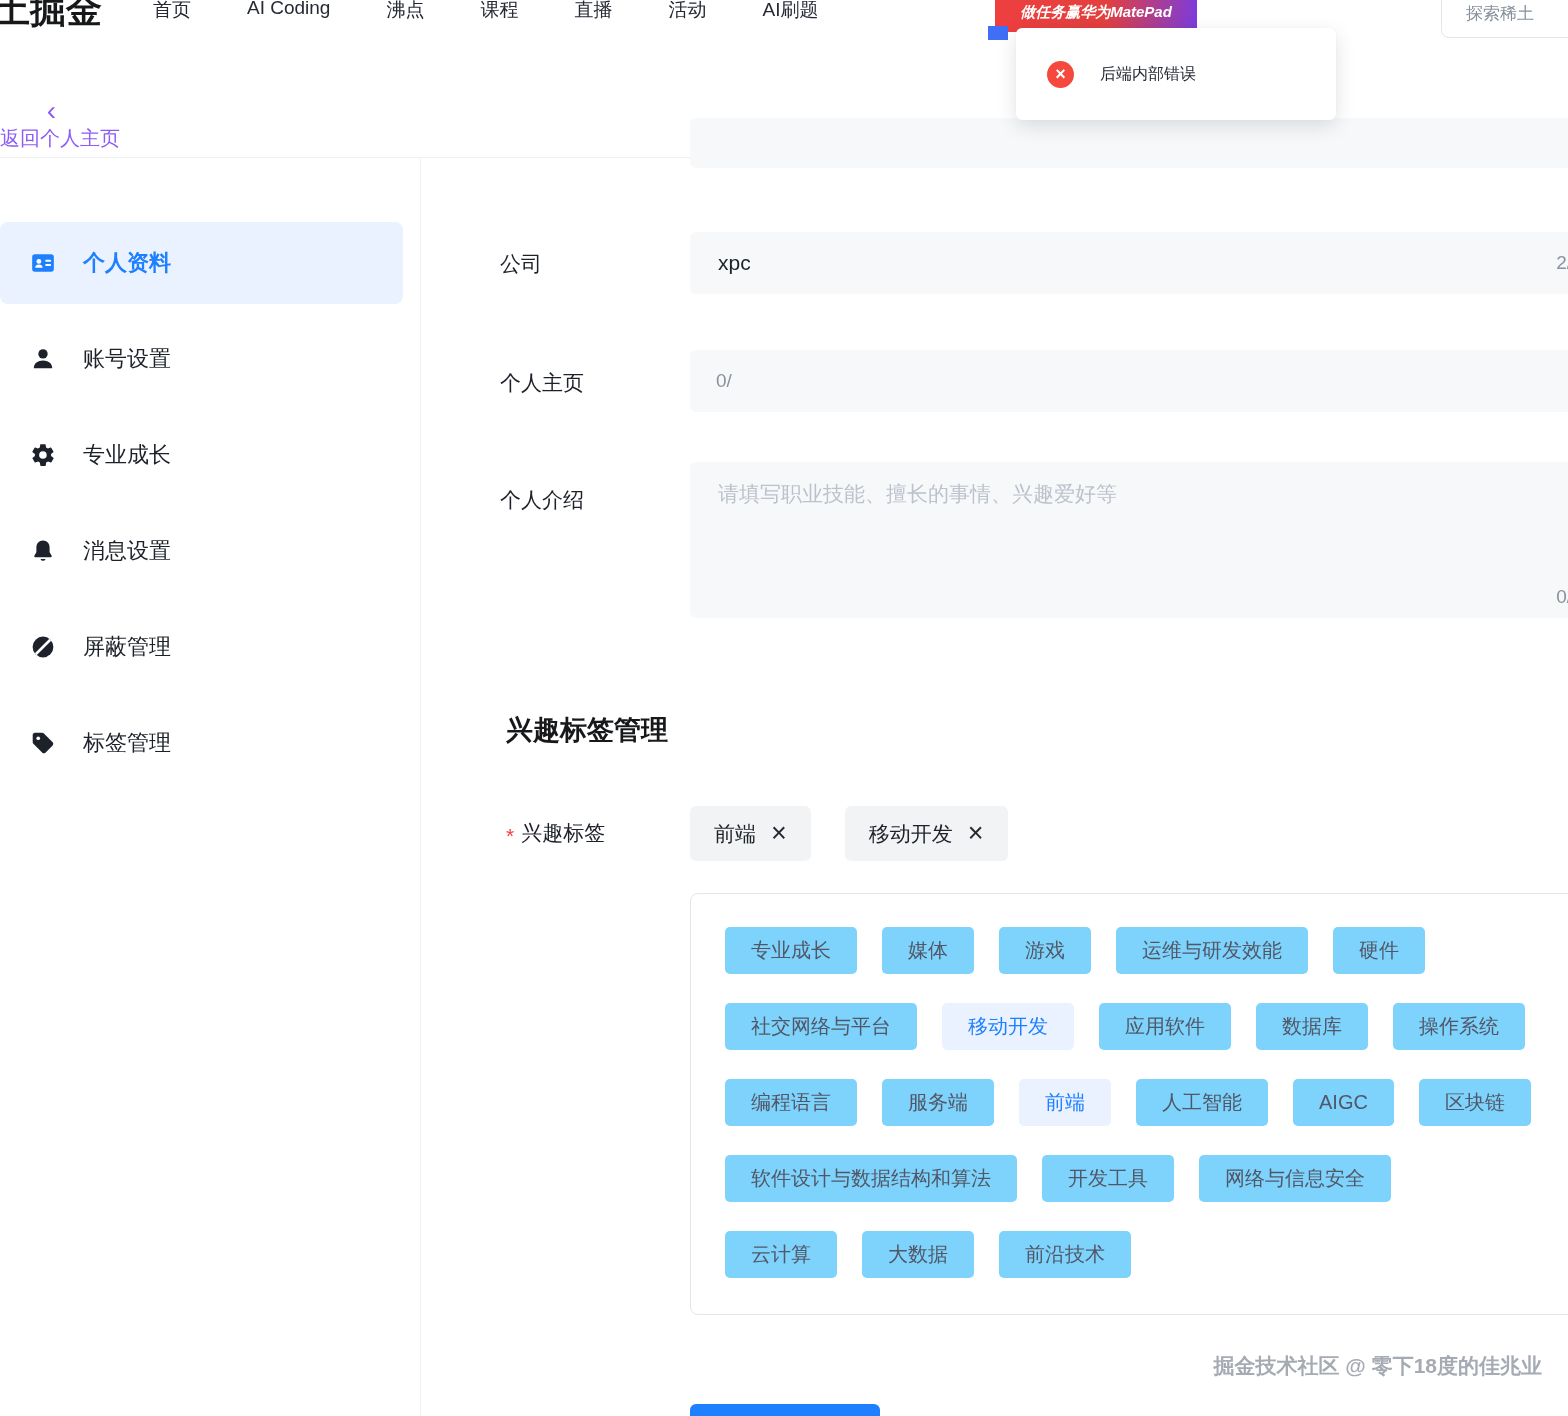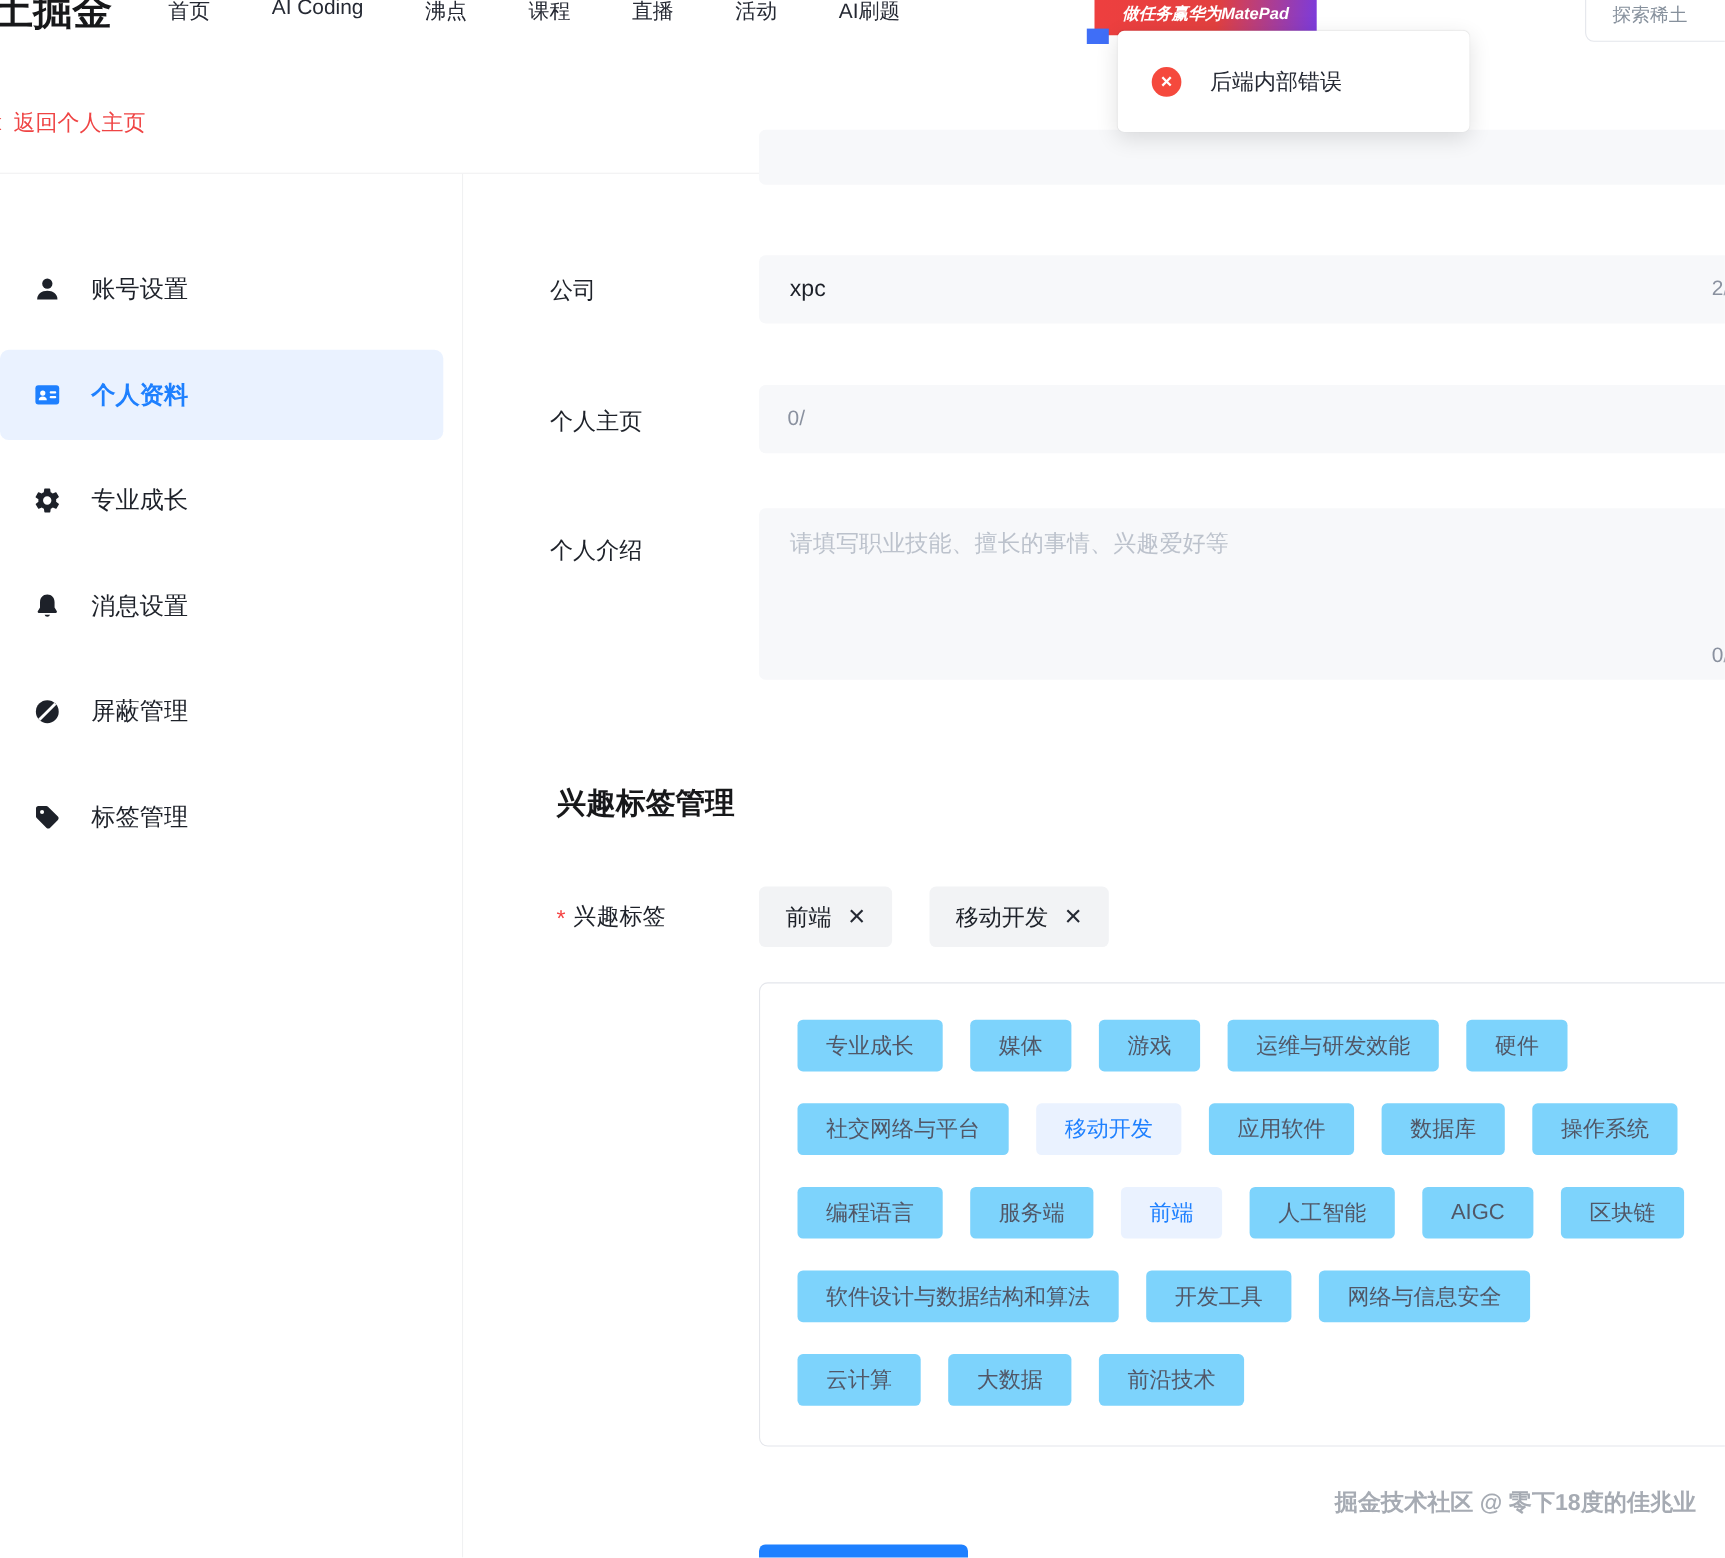--- a/index.html
+++ b/index.html
@@ -16,23 +16,23 @@
     color:#fff;font-size:15px;font-weight:700;font-style:italic;display:flex;align-items:center;justify-content:center;white-space:nowrap;cursor:pointer;}
   .banner-notch{position:absolute;left:988px;top:26px;width:20px;height:14px;background:#3f6ef7;}
   .search{position:absolute;left:1441px;top:-12px;width:200px;height:48px;border:1.5px solid #e4e6eb;border-radius:8px;
     background:#fff;display:flex;align-items:center;padding-left:24px;color:#86909c;font-size:17px;cursor:text;}
   
   .toast{position:absolute;left:1016px;top:28px;width:289px;height:92px;background:#fff;border-radius:6px;
     box-shadow:0 6px 20px rgba(0,0,0,.12),0 0 1px rgba(0,0,0,.08);
     display:flex;align-items:center;padding-left:31px;gap:26px;z-index:20;}
   .toast-icon{width:27px;height:27px;border-radius:50%;background:#f5493d;color:#fff;font-size:18px;font-weight:700;
     display:flex;align-items:center;justify-content:center;flex:none;line-height:1;}
-  .toast-msg{font-size:20px;color:#252933;}
-  
-  .back-link{position:absolute;left:0;top:97px;display:flex;align-items:center;color:#ef4444;font-size:20px;cursor:pointer;}
+  .toast-msg{font-size:16px;color:#252933;}
+  
+  .back-link{position:absolute;left:0;top:97px;display:flex;align-items:center;color:#8b5cf6;font-size:20px;cursor:pointer;flex-direction:column;}
   .chev{font-size:28px;margin-right:10px;margin-left:-7px;line-height:1;}
   
   .h-divider{position:absolute;left:0;top:157px;width:1568px;height:1px;background:#f0f1f2;}
   .v-divider{position:absolute;left:420px;top:158px;width:1px;height:1258px;background:#f0f1f2;}
   
   .sidebar{position:absolute;left:0;top:222px;width:403px;}
   .side-item{height:82px;margin-bottom:14px;display:flex;align-items:center;gap:27px;padding-left:30px;border-radius:8px;
     font-size:22px;color:#1d2129;cursor:pointer;}
   .side-item.active{background:#eaf2ff;color:#1e80ff;font-weight:600;}
   .side-icon{width:26px;height:26px;display:flex;align-items:center;justify-content:center;color:#1d2129;flex:none;}
@@ -100,40 +100,40 @@
 
 <div class="back-link">
   <span class="chev">‹</span>
   <span>返回个人主页</span>
 </div>
 
 <div class="h-divider"></div>
 <div class="v-divider"></div>
 
 <div class="sidebar">
-    <div class="side-item">
-      <span class="side-icon">
-        <svg viewBox="0 0 24 24">
-          <circle cx="12" cy="7.3" r="4.3" fill="currentColor"></circle>
-          <path d="M3.5 20.5c0-4.7 3.8-7.2 8.5-7.2s8.5 2.5 8.5 7.2z" fill="currentColor"></path>
-        </svg>
-      </span>
-      <span>账号设置</span>
-    </div>
     <div class="side-item active">
       <span class="side-icon">
         <svg viewBox="0 0 24 24">
           <rect x="2" y="4" width="20" height="16" rx="2.5" fill="currentColor"></rect>
           <circle cx="8.2" cy="10.5" r="2.2" fill="#fff"></circle>
           <path d="M4.8 16.4c0-1.9 1.5-3 3.4-3s3.4 1.1 3.4 3z" fill="#fff"></path>
           <rect x="14" y="9" width="5.5" height="1.8" rx=".9" fill="#fff"></rect>
           <rect x="14" y="13" width="5.5" height="1.8" rx=".9" fill="#fff"></rect>
         </svg>
       </span>
       <span>个人资料</span>
+    </div>
+    <div class="side-item">
+      <span class="side-icon">
+        <svg viewBox="0 0 24 24">
+          <circle cx="12" cy="7.3" r="4.3" fill="currentColor"></circle>
+          <path d="M3.5 20.5c0-4.7 3.8-7.2 8.5-7.2s8.5 2.5 8.5 7.2z" fill="currentColor"></path>
+        </svg>
+      </span>
+      <span>账号设置</span>
     </div>
     <div class="side-item">
       <span class="side-icon">
         <svg viewBox="0 0 24 24">
           <path fill="currentColor" fill-rule="evenodd" d="M19.4 13c.04-.33.06-.66.06-1s-.02-.67-.06-1l2.1-1.65a.5.5 0 0 0 .12-.64l-2-3.46a.5.5 0 0 0-.6-.22l-2.49 1a7.3 7.3 0 0 0-1.73-1l-.38-2.65A.5.5 0 0 0 13.93 2h-4a.5.5 0 0 0-.5.42l-.37 2.65c-.63.26-1.2.6-1.74 1l-2.48-1a.5.5 0 0 0-.61.22l-2 3.46a.5.5 0 0 0 .12.64L4.56 11c-.04.33-.06.66-.06 1s.02.67.06 1l-2.11 1.65a.5.5 0 0 0-.12.64l2 3.46c.14.24.42.33.61.22l2.48-1c.54.4 1.11.74 1.74 1l.37 2.65c.04.24.25.42.5.42h4c.25 0 .46-.18.5-.42l.37-2.65c.63-.26 1.2-.6 1.73-1l2.49 1c.23.1.47 0 .6-.22l2-3.46a.5.5 0 0 0-.12-.64zM11.93 15.5a3.5 3.5 0 1 1 0-7 3.5 3.5 0 0 1 0 7z"></path>
         </svg>
       </span>
       <span>专业成长</span>
     </div>
     <div class="side-item">

